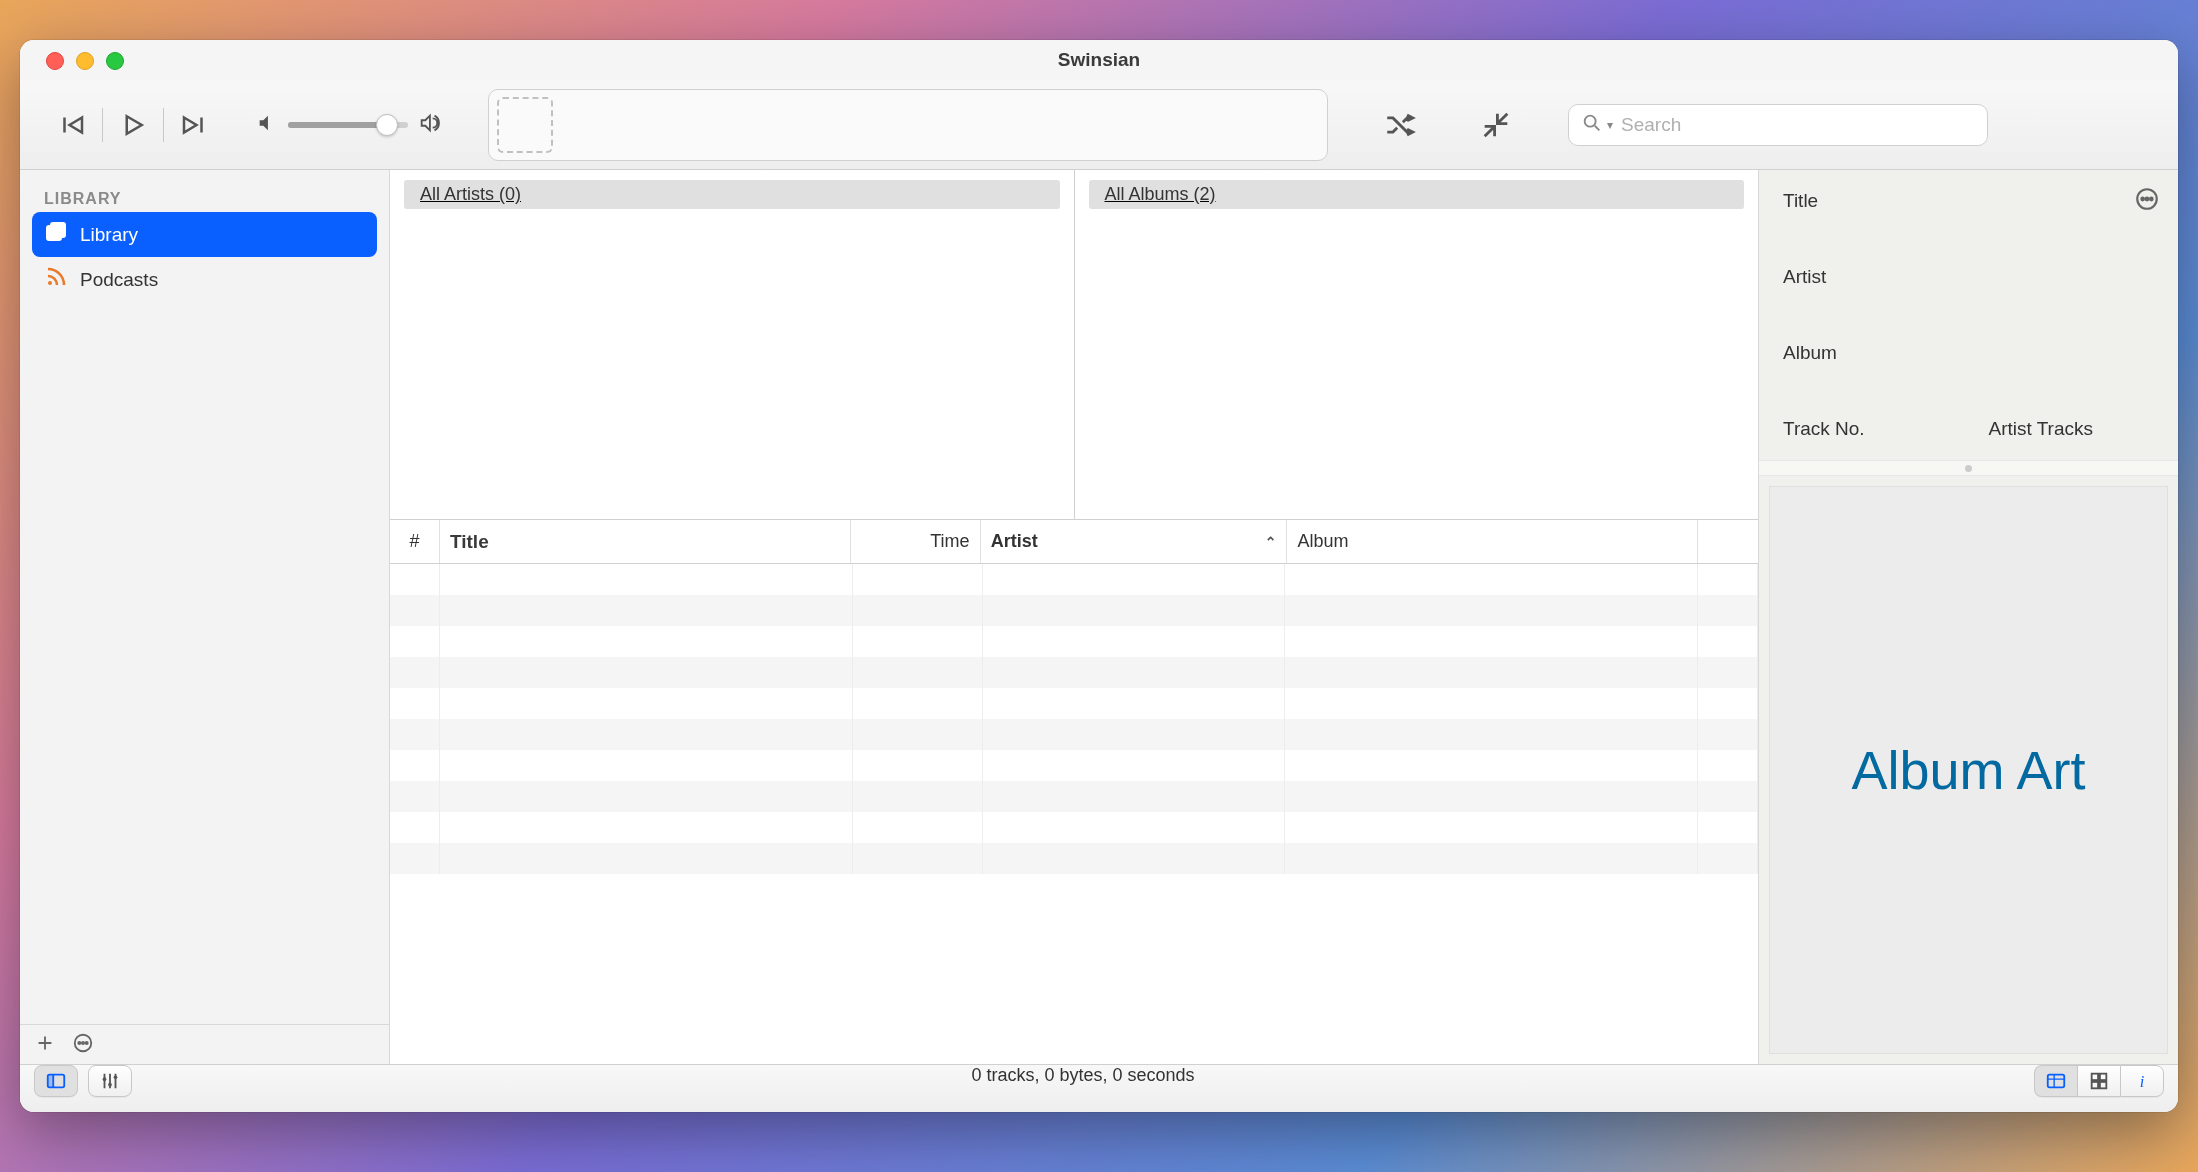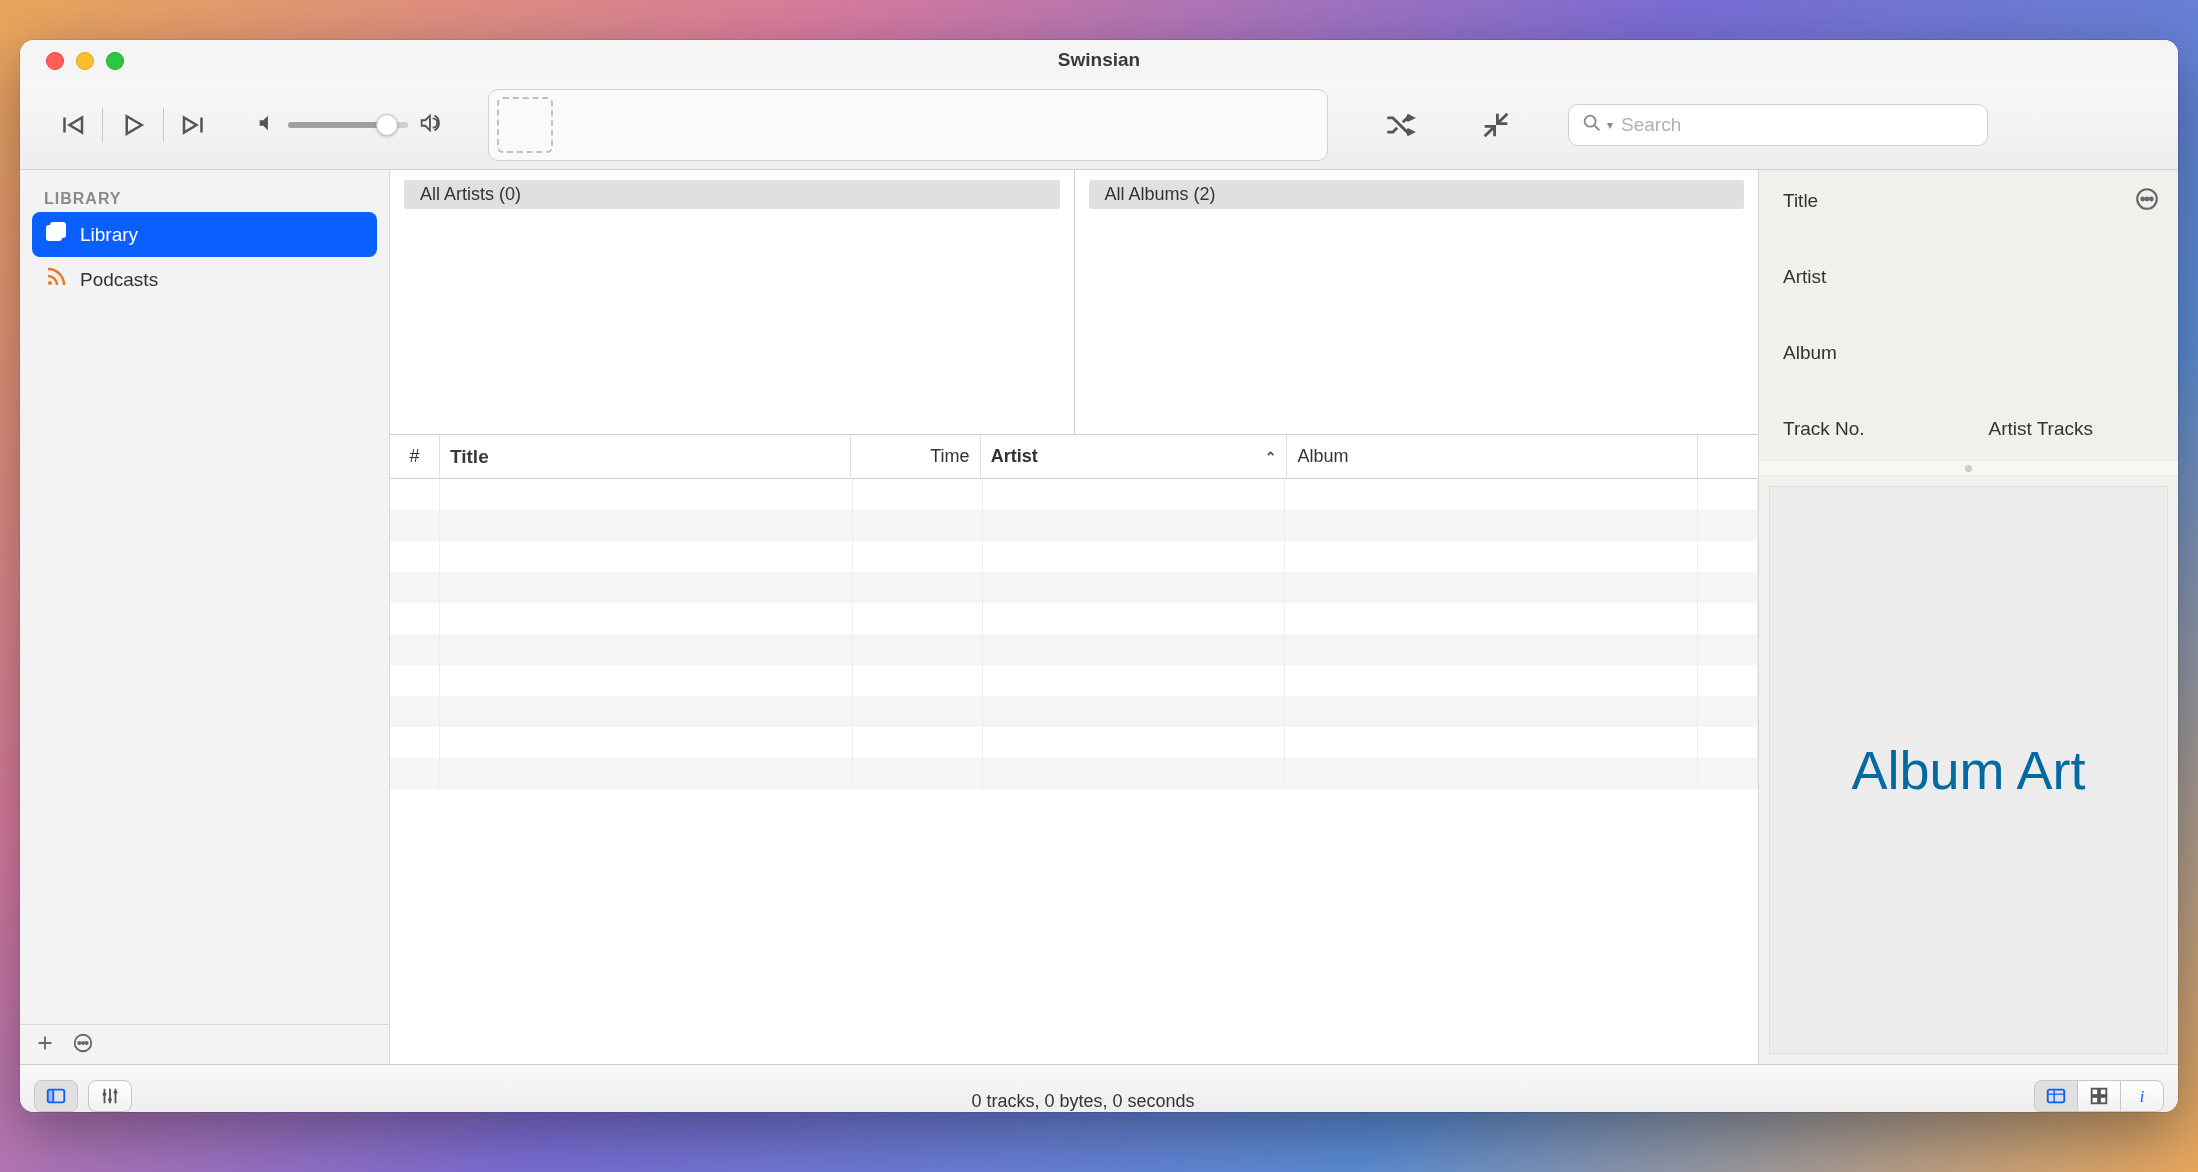--- a/index.html
+++ b/index.html
@@ -132,23 +132,24 @@
 .side-bottom {
   border-top:1px solid #d8d8d8;
   height:40px;
   display:flex; align-items:center; gap:16px; padding:0 14px;
 }
 .side-bottom svg { width:22px; height:22px; stroke:#666; fill:none; stroke-width:2; }
 
 .content { flex:1; display:flex; flex-direction:column; min-width:0; }
 
 .browser {
-  height: 265px;
+  height: 350px;
   display:flex;
   border-bottom: 1px solid #d0d0d0;
+  text-decoration: underline;
 }
 .browser-col {
   flex:1; padding:10px 14px;
 }
 .browser-col:first-child { border-right:1px solid #d0d0d0; }
 .browser-row {
   background:#e0e0e0;
   padding:4px 16px;
   font-size:18px;
   color:#333;
@@ -217,21 +218,21 @@
   display:flex; align-items:center; justify-content:center;
   font-size:54px; color:#0369a1; font-weight:400;
   text-align:center; line-height:1.3;
   margin:10px; border:1px solid #e0e0e0;
 }
 
 .statusbar {
   height:48px;
   background: linear-gradient(#f8f8f8,#eeeeee);
   border-top:1px solid #d0d0d0;
-  display:flex; align-items:flex-end;
+  display:flex; align-items:flex-start;
   padding:0 14px;
   font-size:18px; color:#333;
 }
 .sbtn {
   height:32px;
   border:1px solid #c8c8c8;
   border-radius:8px;
   background:linear-gradient(#fff,#f0f0f0);
   display:flex; align-items:center; justify-content:center;
   padding:0 10px;

